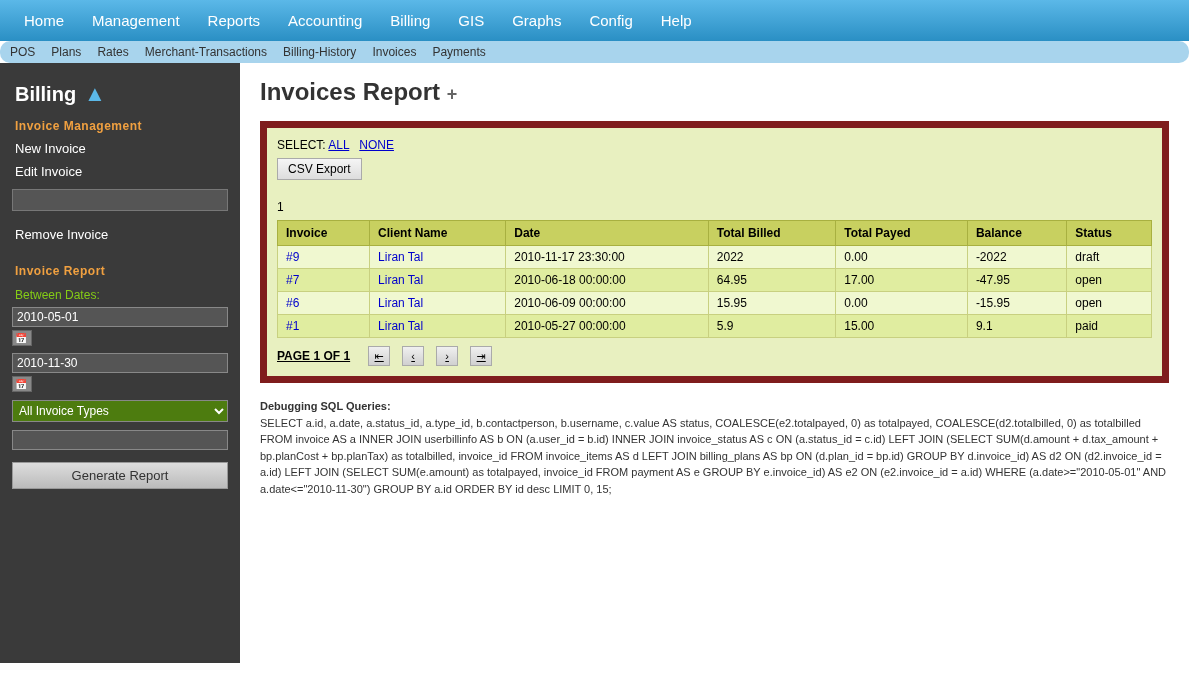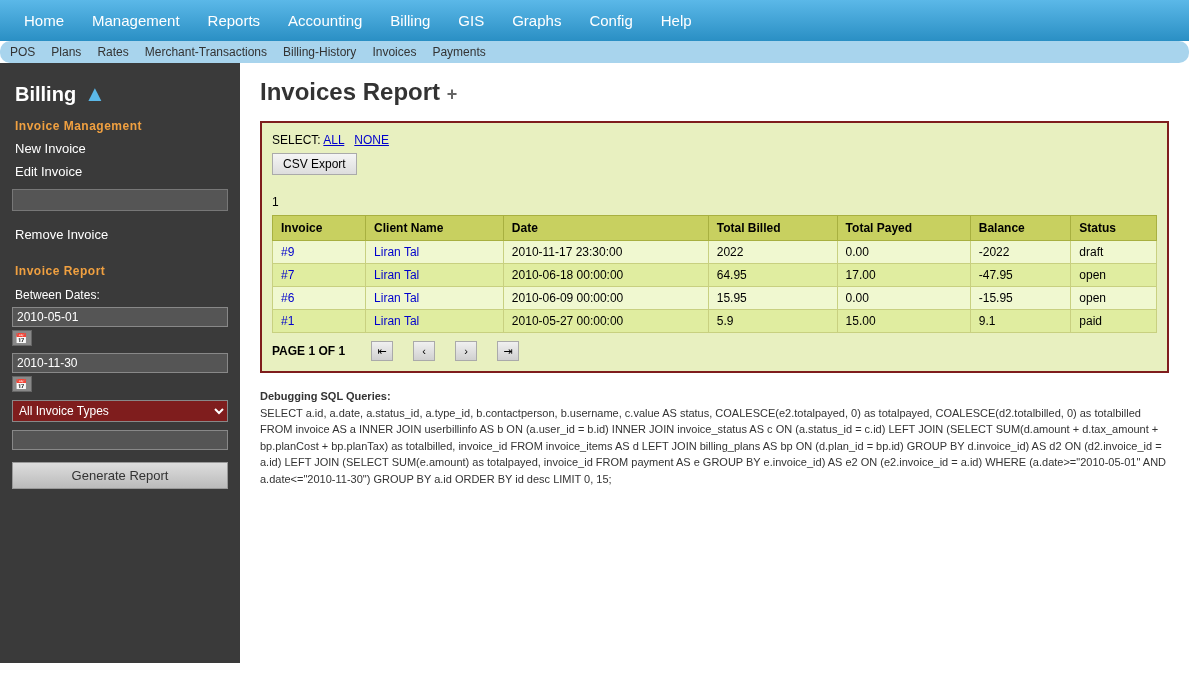--- a/index.html
+++ b/index.html
@@ -89,21 +89,21 @@
       margin: 6px 12px;
       background: #555;
       border: 1px solid #777;
       height: 22px;
       width: calc(100% - 24px);
     }
     #sidebar .sidebar-section-title.report-section {
       margin-top: 10px;
     }
     #sidebar .between-dates-label {
-      color: #ffffff;
+      color: #84cc16;
       font-size: 12px;
       padding: 6px 15px 2px 15px;
     }
     #sidebar .date-input {
       margin: 3px 12px;
       width: calc(100% - 24px);
       background: #555;
       border: 1px solid #888;
       color: #fff;
       padding: 2px 4px;
@@ -124,21 +124,21 @@
       color: #333;
     }
     #sidebar .invoice-type-row {
       display: flex;
       align-items: center;
       margin: 4px 12px;
       gap: 4px;
     }
     #sidebar select {
       flex: 1;
-      background: #7f1d1d;
+      background: #4d7c0f;
       border: 1px solid #888;
       color: #fff;
       font-size: 12px;
       padding: 2px;
     }
     #sidebar .filter-input {
       margin: 4px 12px;
       width: calc(100% - 24px);
       background: #555;
       border: 1px solid #888;
@@ -170,21 +170,21 @@
       margin-bottom: 15px;
     }
     #content h1 span.plus {
       font-size: 18px;
       color: #666;
     }
 
     
     .report-box {
       background: #e8f0c0;
-      border: 2px solid #7f1d1d;
+      border: 7px solid #7f1d1d;
       padding: 10px;
       margin-bottom: 15px;
     }
     .select-row {
       font-size: 12px;
       margin-bottom: 6px;
     }
     .select-row a {
       color: #00c;
       text-decoration: underline;
@@ -223,21 +223,22 @@
     .invoice-table tr:nth-child(odd) td { background: #f0f8d0; }
     .invoice-table tr:nth-child(even) td { background: #e0eda0; }
     .invoice-table td a { color: #00c; text-decoration: none; }
 
     
     .pagination {
       margin-top: 8px;
       font-size: 12px;
       display: flex;
       align-items: center;
-      gap: 20px;
+      gap: 12px;
+      text-decoration: underline;
     }
     .pagination span {
       font-weight: bold;
       margin-right: 6px;
     }
     .pagination button {
       width: 22px;
       height: 20px;
       background: linear-gradient(to bottom, #f0f0f0, #d0d0d0);
       border: 1px solid #aaa;

